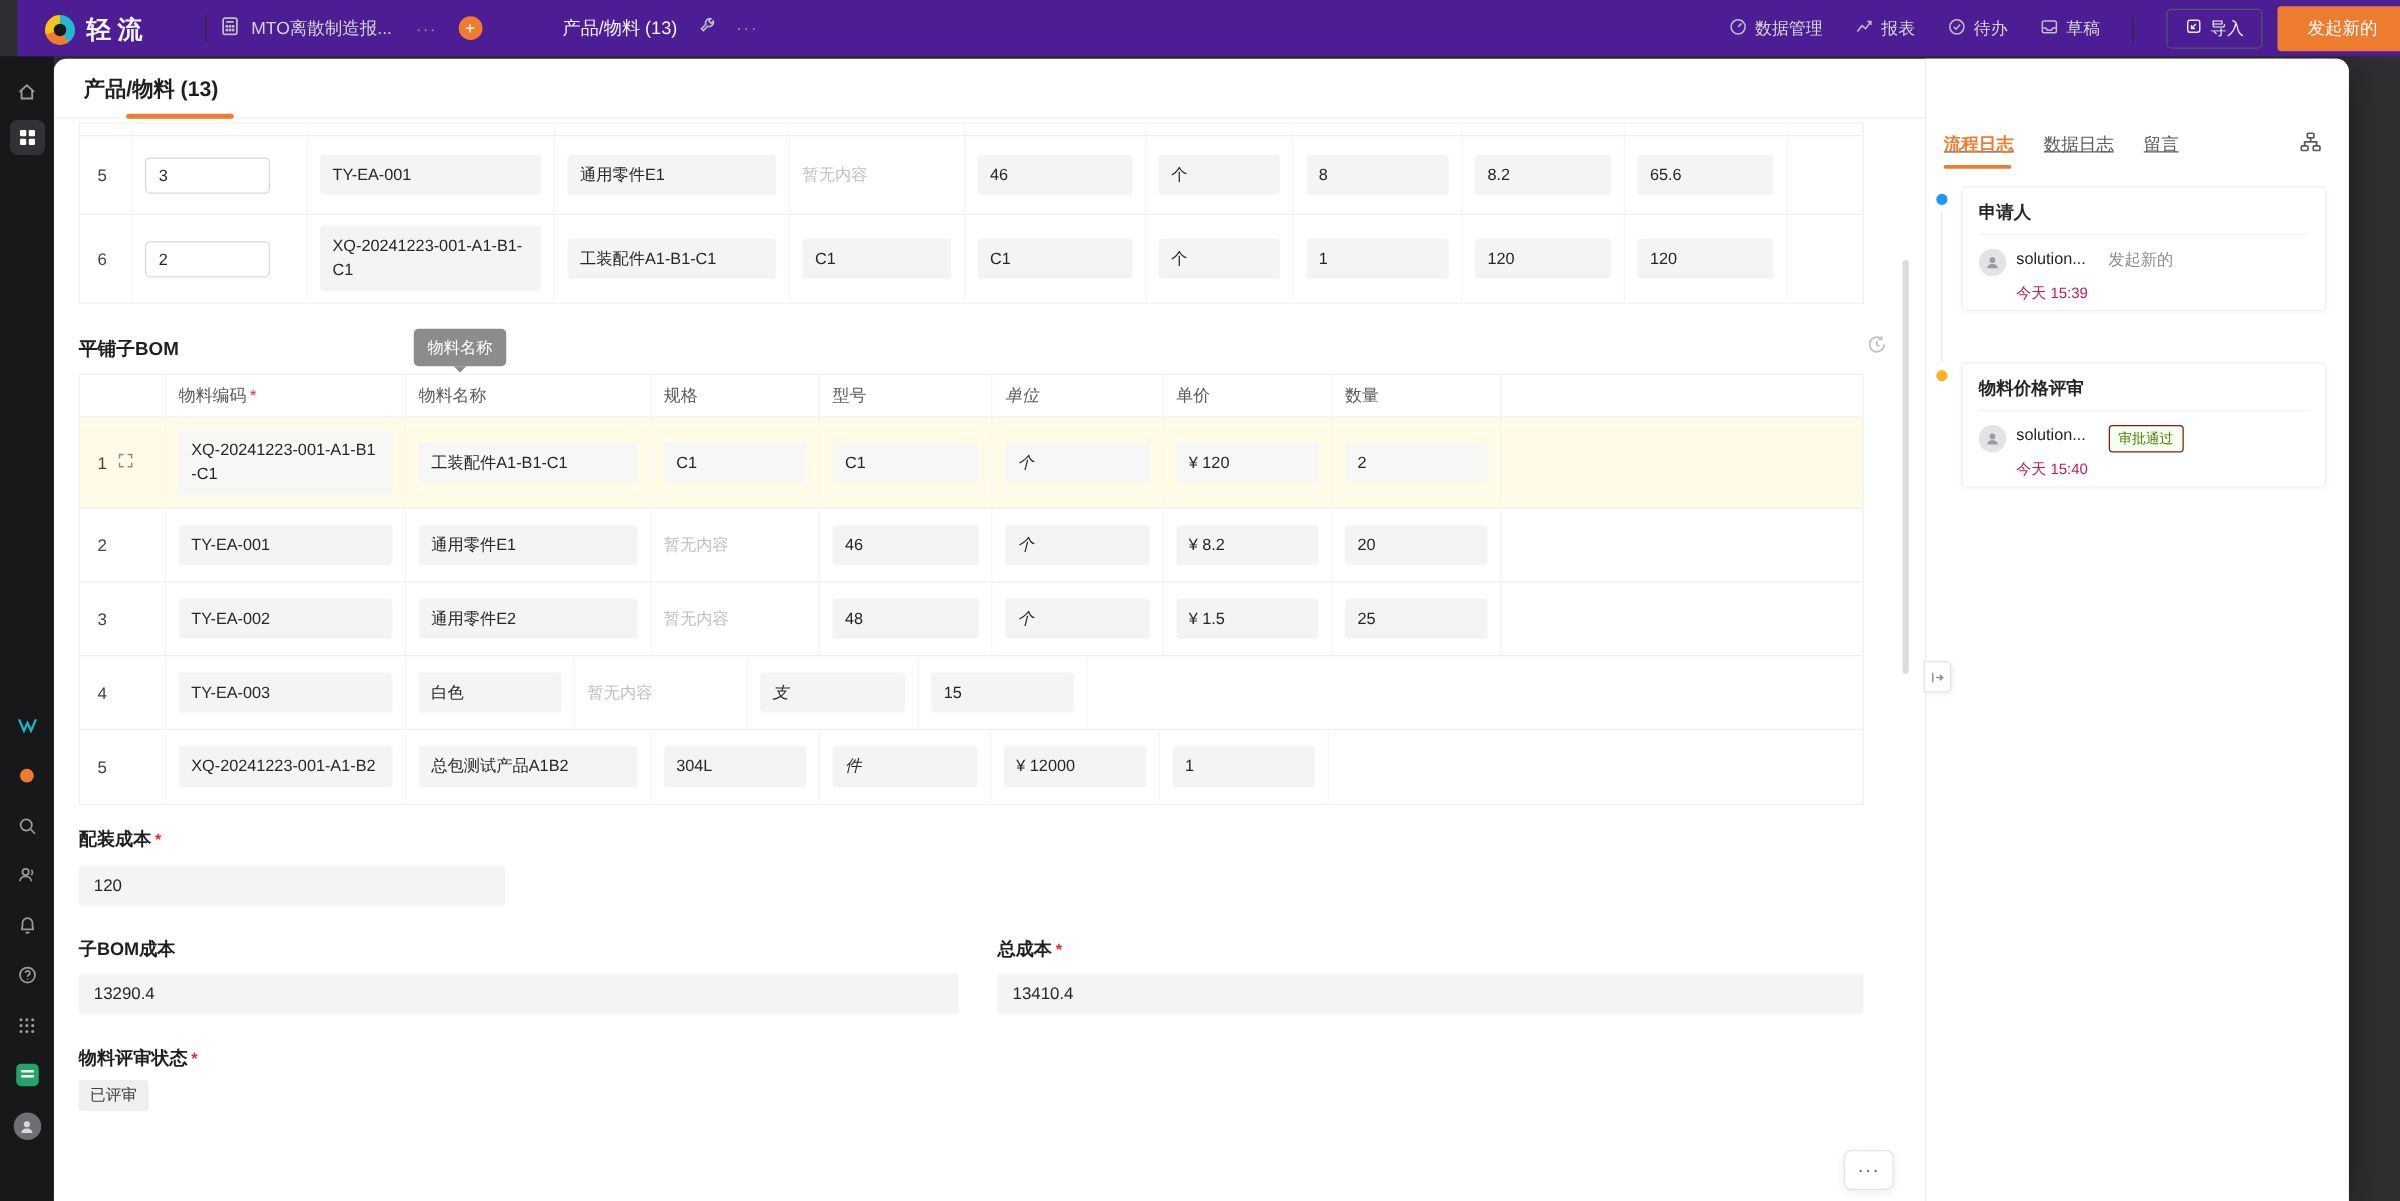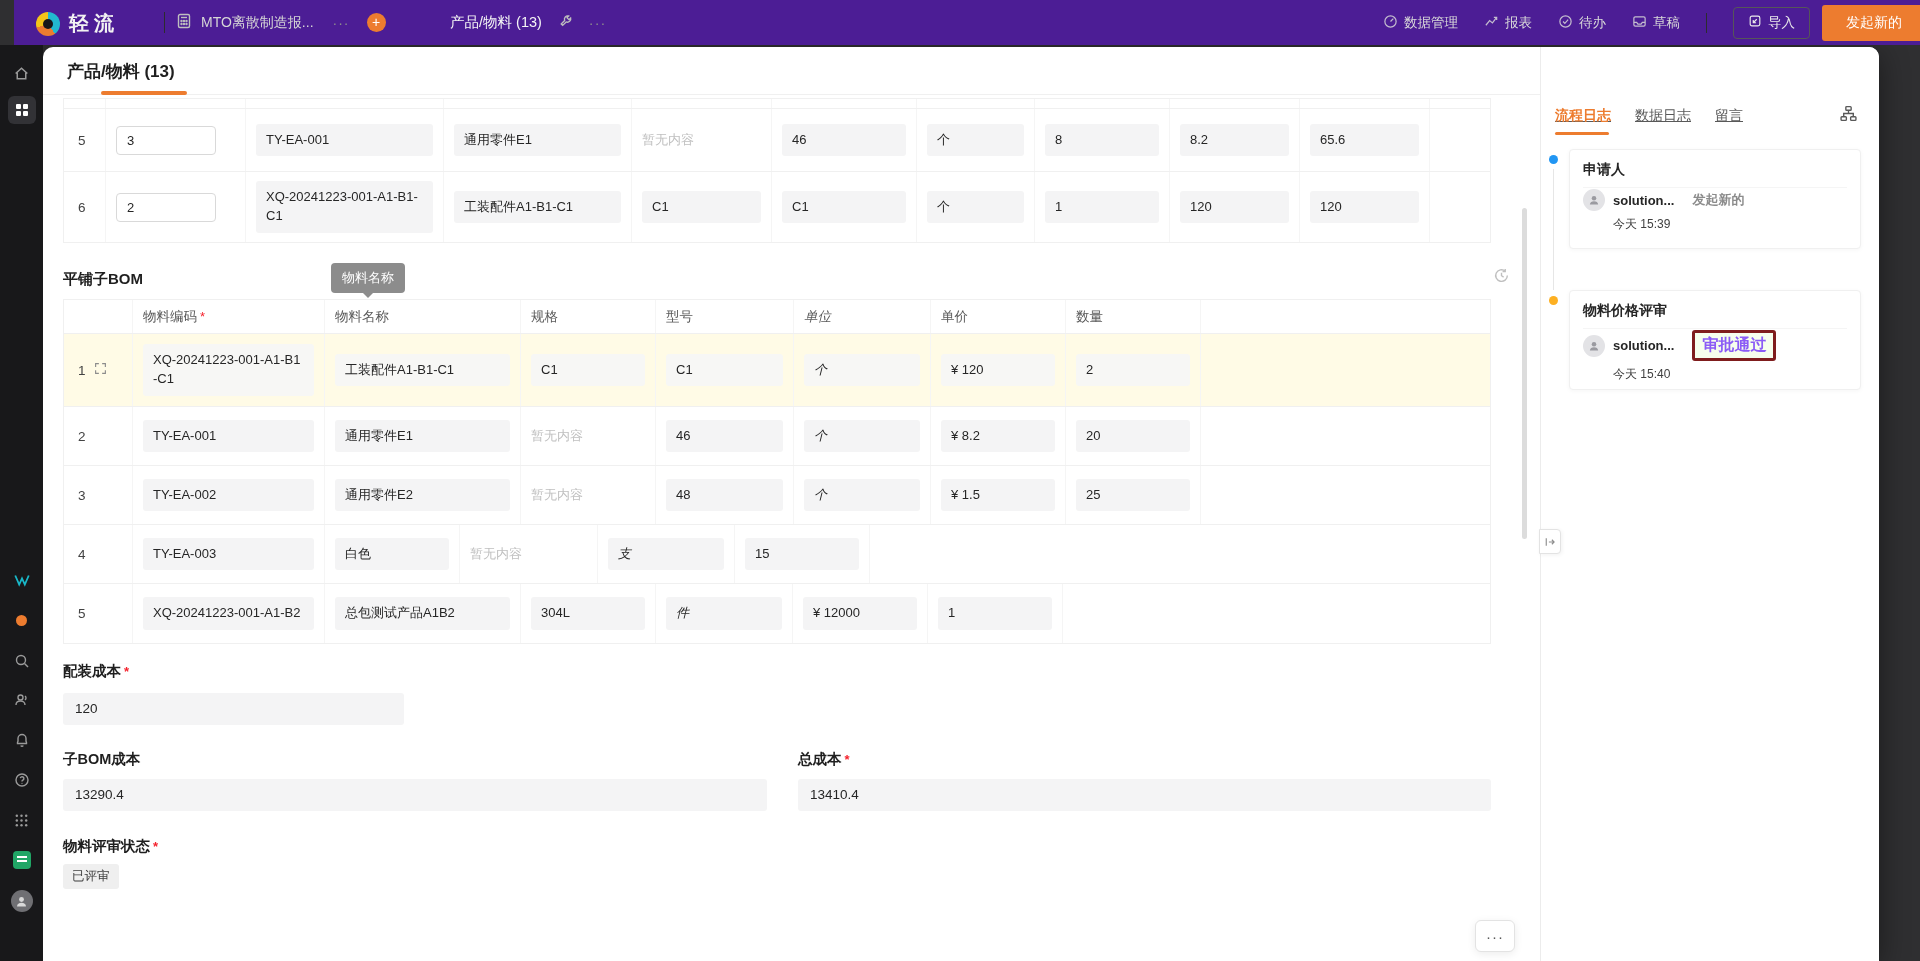--- a/index.html
+++ b/index.html
@@ -83,26 +83,26 @@
   
   .panel { position:absolute; left:1497px; top:0; bottom:0; width:339px; background:#fff; border-left:1px solid #ececec; border-radius:0 10px 0 0; }
   .p-tabs { position:absolute; left:14px; top:60px; display:flex; gap:24px; font-size:14px; color:#595959;text-decoration:underline; }
   .p-tab.active { color:#ed7c2f; font-weight:700; }
   .p-tabline { position:absolute; left:14px; top:85px; width:54px; height:3px; border-radius:2px; background:#ed7c2f; }
   .sitemap-ic { position:absolute; right:22px; top:58px; color:#595959; }
   .tl-dot { position:absolute; left:8px; width:9px; height:9px; border-radius:50%; }
   .tl-line { position:absolute; left:12px; width:1px; background:#e6e6e6; }
   .tl-card { position:absolute; left:28px; right:18px; height:100px; background:#fff; border:1px solid #f0f0f0; border-radius:4px; box-shadow:0 1px 4px rgba(0,0,0,.04); padding:11px 13px; }
   .tl-title { font-size:14px; font-weight:700; color:#262626; padding-bottom:8px; border-bottom:1px solid #f5f5f5; }
-  .tl-user { display:flex; align-items:center; gap:8px; margin-top:1px;font-weight:bold; }
+  .tl-user { display:flex; gap:8px; margin-top:11px; }
   .tl-ava { width:22px; height:22px; border-radius:50%; background:#e3e3e6; display:flex; align-items:center; justify-content:center; color:#9a9aa0; flex:none; }
   .tl-name { font-size:13px; color:#262626; }
   .tl-action { font-size:13px; color:#8c8c8c; margin-left:10px; }
-  .tag-green { font-size:16px; color:#8b5cf6; background:#f6ffed; border:3px solid #7f1d1d; border-radius:3px; padding:2px 7px; margin-left:10px; }
-  .tl-time { font-size:12px; color:#404040; margin-top:5px; margin-left:30px; }
+  .tag-green { font-size:11px; color:#4d7c0f; background:#f6ffed; border:1px solid #7f1d1d; border-radius:3px; padding:2px 7px; margin-left:10px; }
+  .tl-time { font-size:12px; color:#be185d; margin-top:5px; margin-left:30px; }
   .collapse-handle { position:absolute; left:-2px; top:482px; width:22px; height:25px; background:#fff; border:1px solid #e3e3e3; border-radius:0 4px 4px 0; display:flex; align-items:center; justify-content:center; color:#8c8c8c; box-shadow:1px 1px 4px rgba(0,0,0,.06); }
 </style>
 </head>
 <body>
 
 <div class="topbar">
   <div class="logo">
     <div class="logo-q"></div>
     <div class="logo-text">轻流</div>
   </div>

